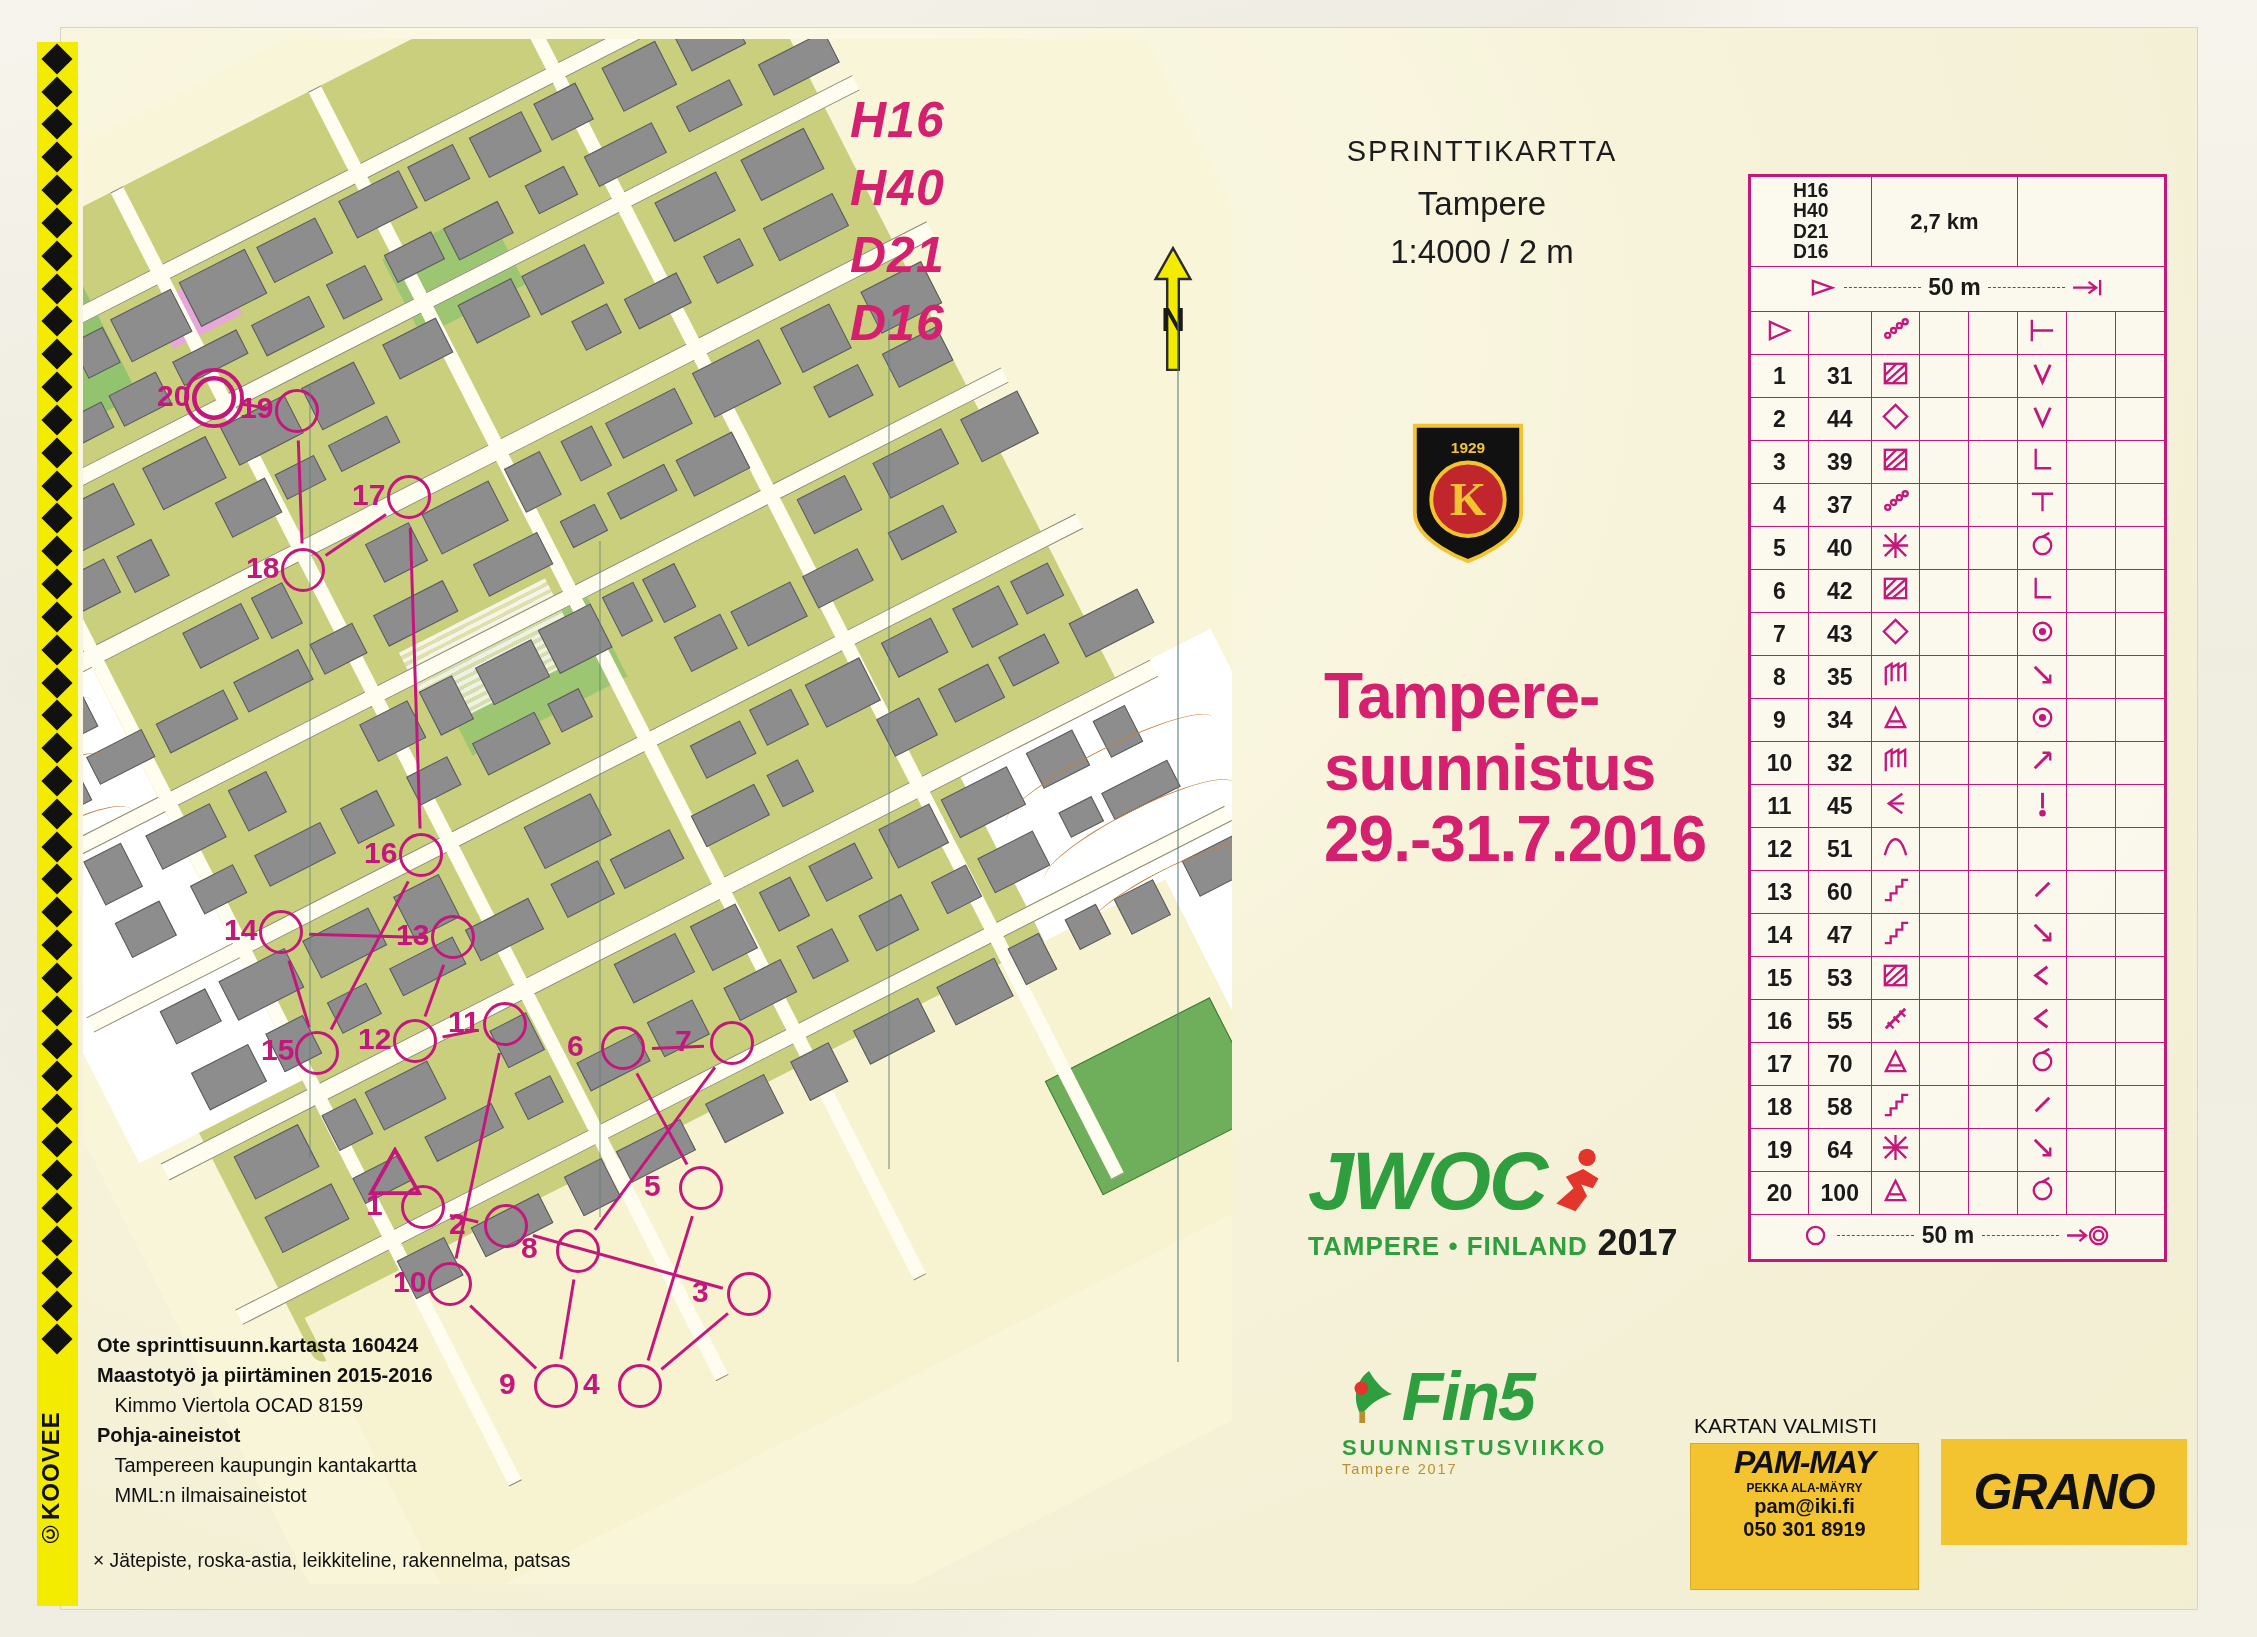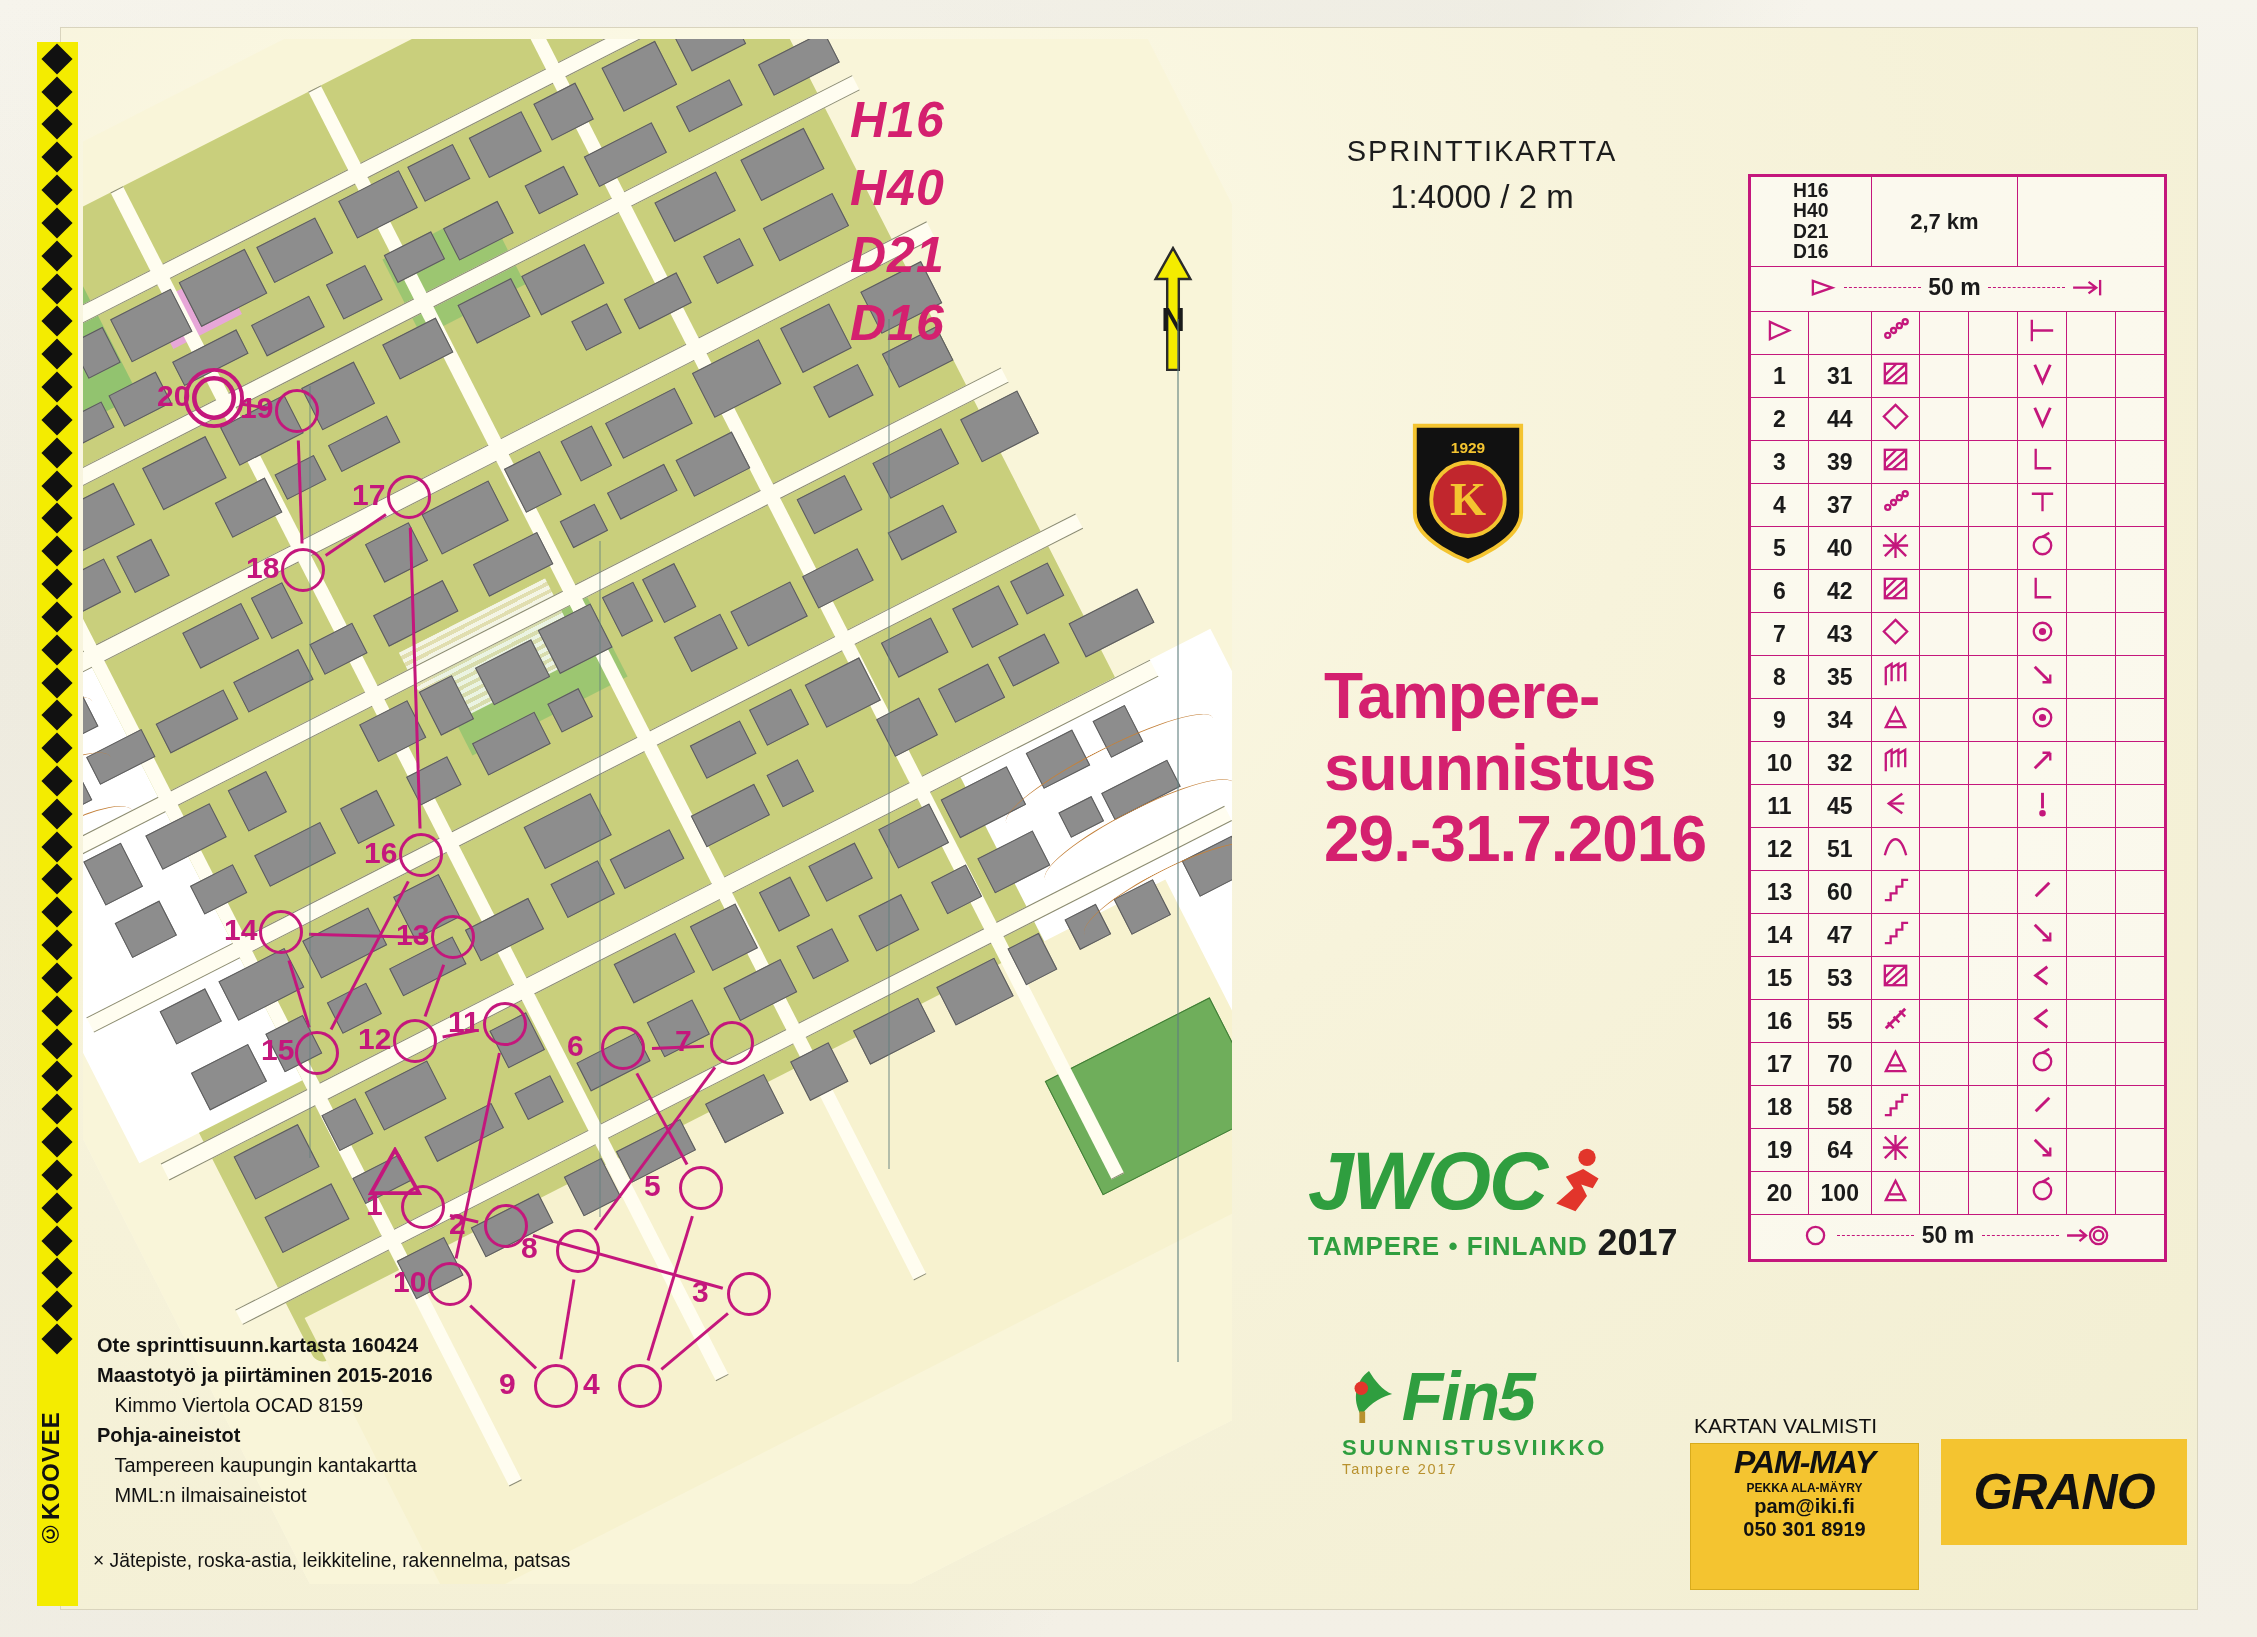--- a/index.html
+++ b/index.html
@@ -604,20 +604,21 @@
     <text x="30" y="88" font-family="Liberation Sans, sans-serif" font-size="34" font-weight="bold" fill="#1a1a1a" text-anchor="middle">N</text>
   </svg>
 </div>
 <div style="position:absolute;left:1177px;top:319px;width:1.9px;height:1043px;background:#5f7d7d;opacity:.55;"></div>
 <div style="position:absolute;left:888px;top:319px;width:1.9px;height:850px;background:#5f7d7d;opacity:.45;"></div>
 <div style="position:absolute;left:599px;top:541px;width:1.9px;height:676px;background:#5f7d7d;opacity:.4;"></div>
 <div style="position:absolute;left:309px;top:386px;width:1.9px;height:772px;background:#5f7d7d;opacity:.4;"></div>
 
 <div id="info">
   <div class="sprint">SPRINTTIKARTTA</div>
+  <div class="city">Tampere</div>
   <div class="scale">1:4000 / 2 m</div>
 </div>
 
 <div id="badge">
   <svg width="126" height="145" viewBox="0 0 130 150">
     <path d="M10 6 H120 V96 C120 126 65 146 65 146 C65 146 10 126 10 96 Z" fill="#111" stroke="#f4c430" stroke-width="4"></path>
     <circle cx="65" cy="82" r="38" fill="#c1262d" stroke="#f4c430" stroke-width="4"></circle>
     <text x="65" y="34" font-family="Liberation Sans, sans-serif" font-size="16" font-weight="bold" fill="#f4c430" text-anchor="middle">1929</text>
     <text x="65" y="98" font-family="Liberation Serif, serif" font-size="48" font-weight="bold" fill="#f4c430" text-anchor="middle">K</text>
   </svg>

